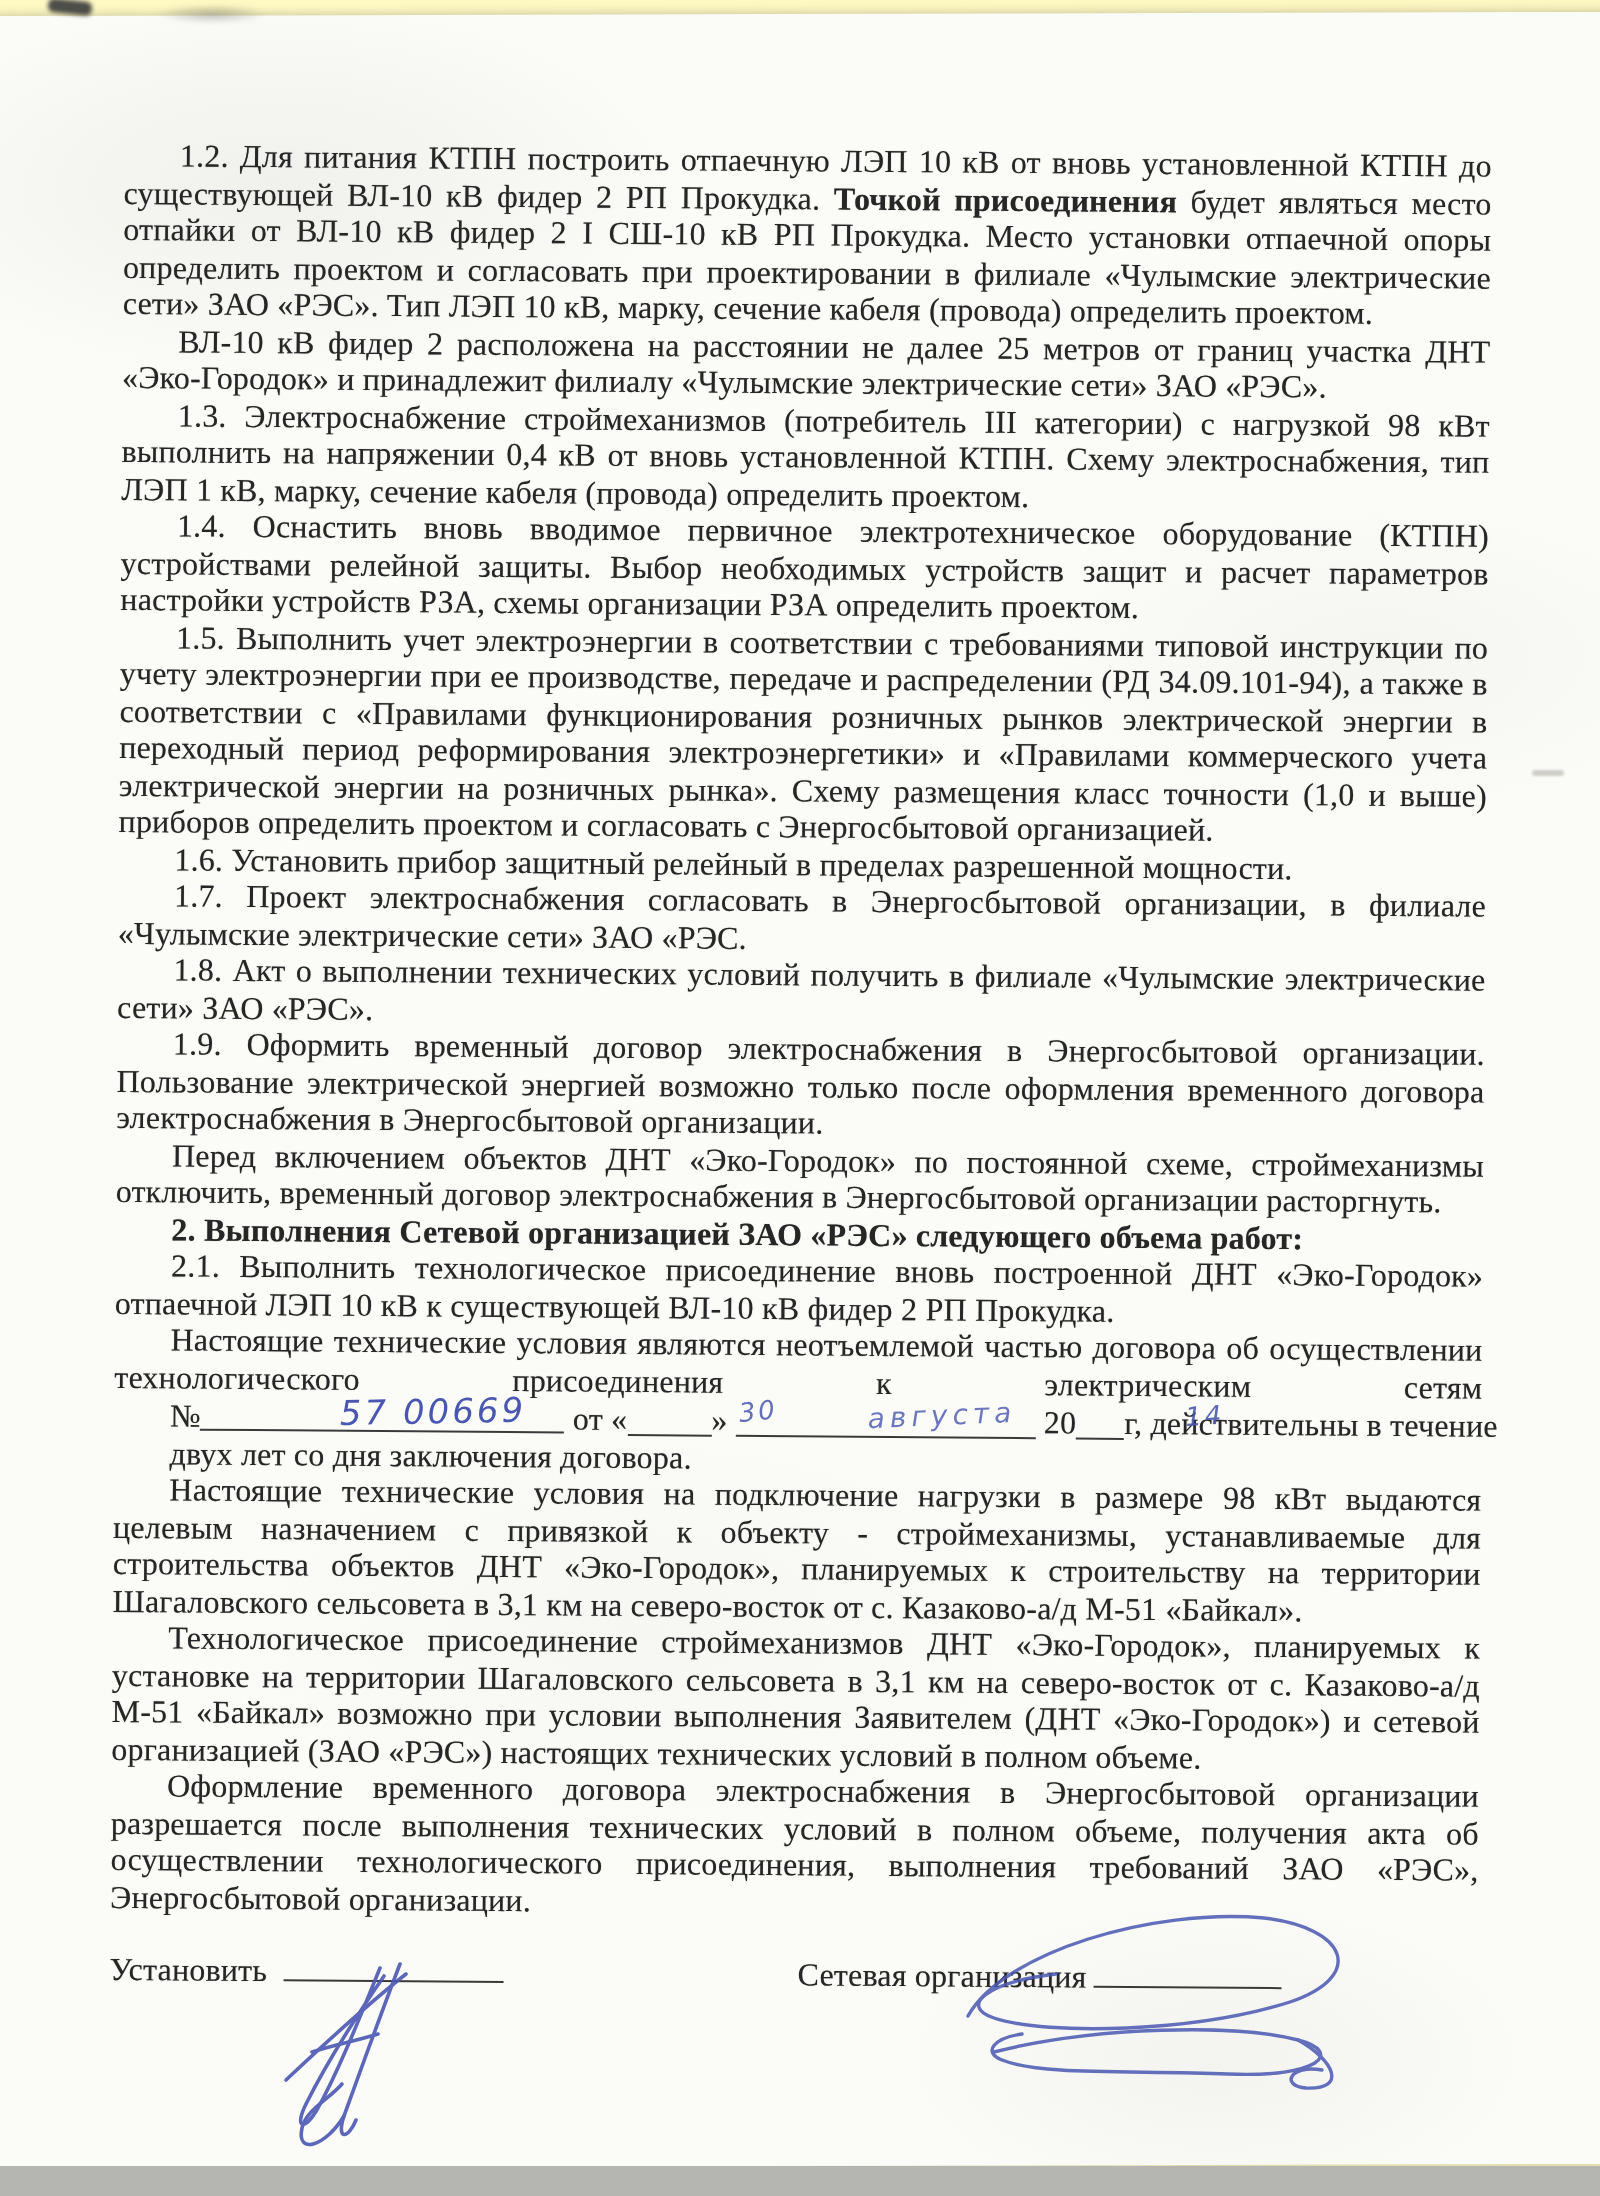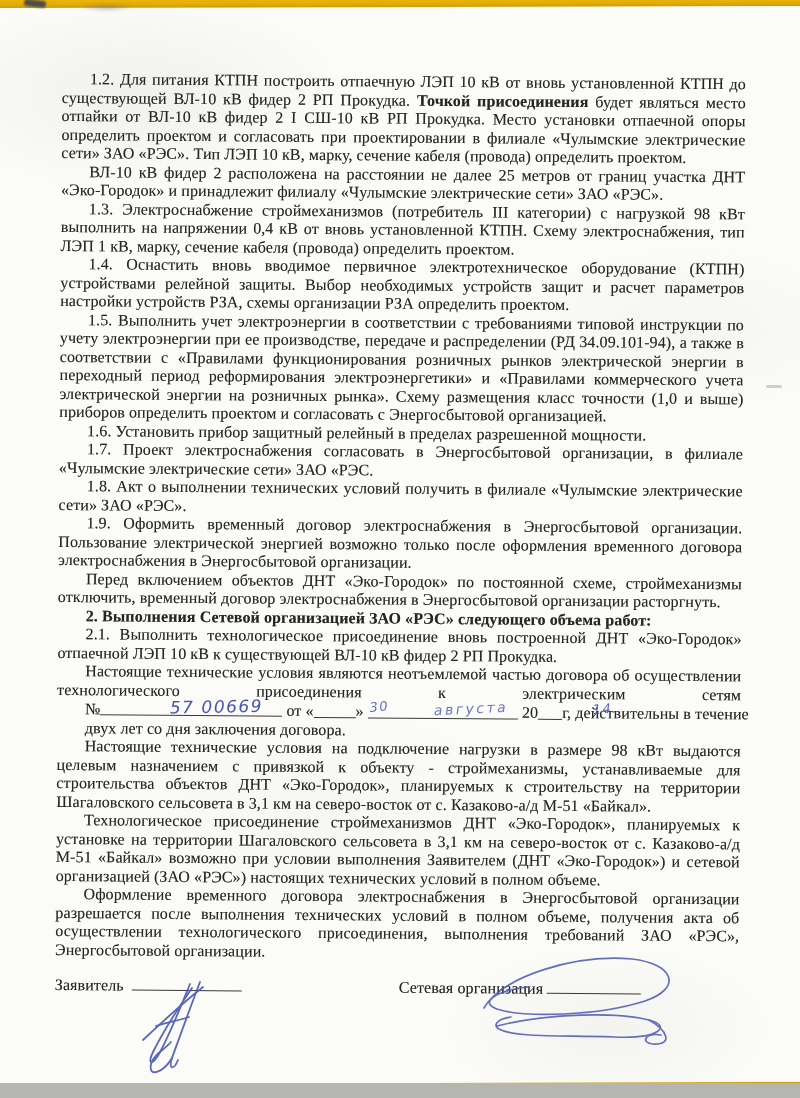--- a/index.html
+++ b/index.html
@@ -1,16 +1,16 @@
 <!DOCTYPE html>
 <html><head>
 <meta charset="utf-8">
 <style>
   html,body{margin:0;padding:0;background:#b9b9b5;}
-  .stage{position:relative;width:800px;height:1098px;overflow:hidden;background:#eab308;font-family:"Liberation Serif",serif;}
+  .stage{position:relative;width:800px;height:1098px;overflow:hidden;background:#fef9c3;font-family:"Liberation Serif",serif;}
   .paper{position:absolute;left:-10px;top:7px;width:822px;height:1076px;background:#fbfbf8;transform:rotate(-0.15deg);
     box-shadow:0 0 6px rgba(0,0,0,.25);
     background-image:
       radial-gradient(ellipse 300px 140px at 18% 8%, rgba(190,190,184,.18), transparent 70%),
       radial-gradient(ellipse 260px 120px at 85% 30%, rgba(200,200,195,.12), transparent 70%),
       radial-gradient(ellipse 320px 160px at 40% 75%, rgba(205,205,198,.10), transparent 70%),
       radial-gradient(ellipse 240px 120px at 75% 95%, rgba(195,195,190,.14), transparent 70%);}
   .smudge-dark{position:absolute;left:24px;top:0px;width:22px;height:7px;background:#4d4d49;border-radius:3px;transform:rotate(6deg);filter:blur(1px);}
   .smudge-light{position:absolute;left:78px;top:2px;width:56px;height:10px;background:radial-gradient(ellipse, rgba(120,120,114,.45), transparent 70%);filter:blur(1px);}
   .edge-dash{position:absolute;left:766px;top:385px;width:16px;height:3px;background:#cfcfc8;border-radius:2px;filter:blur(.5px);}
@@ -70,21 +70,21 @@
     <p>2.1. Выполнить технологическое присоединение вновь построенной ДНТ «Эко-Городок» отпаечной   ЛЭП 10 кВ  к существующей ВЛ-10 кВ фидер 2 РП Прокудка.</p>
     <p class="just-last">Настоящие  технические  условия  являются  неотъемлемой  частью  договора  об осуществлении технологического присоединения к электрическим сетям</p>
     <p class="fill-line"><span>№</span><span class="blank blank-no"><span class="hw hw-no">57 00669</span></span> <span>от «</span><span class="blank blank-day"><span class="hw hw-day">30</span></span><span>»</span> <span class="blank blank-month"><span class="hw hw-month">августа</span></span> <span>20</span><span class="blank blank-year"><span class="hw hw-year">14</span></span><span>г, действительны в течение</span></p>
     <p class="noind">двух лет со дня заключения договора.</p>
     <p>Настоящие технические условия на подключение нагрузки в размере 98 кВт выдаются целевым  назначением  с  привязкой  к  объекту  -  строймеханизмы,  устанавливаемые  для строительства  объектов ДНТ «Эко-Городок», планируемых к строительству на территории Шагаловского сельсовета в 3,1 км на северо-восток от с. Казаково-а/д М-51 «Байкал».</p>
     <p>Технологическое присоединение  строймеханизмов ДНТ «Эко-Городок», планируемых к установке на территории Шагаловского сельсовета в 3,1 км на северо-восток от с. Казаково-а/д М-51 «Байкал» возможно при условии выполнения Заявителем (ДНТ «Эко-Городок») и сетевой организацией (ЗАО «РЭС») настоящих технических условий в полном объеме.</p>
     <p>Оформление  временного  договора  электроснабжения  в  Энергосбытовой  организации разрешается после выполнения технических условий в полном объеме, получения акта об осуществлении  технологического  присоединения,  выполнения  требований  ЗАО  «РЭС», Энергосбытовой организации.</p>
 
     <div class="sig-row">
       <div class="sig-group sig-left">
-        <span>Заявитель</span><span class="sig-blank sig-blank-l"></span>
+        <span>Установить</span><span class="sig-blank sig-blank-l"></span>
       </div>
       <div class="sig-group sig-right">
         <span>Сетевая организация</span><span class="sig-blank sig-blank-r"></span>
       </div>
     </div>
   </div>
 
   <svg id="sig1" class="sig" width="120" height="105" viewBox="0 0 120 105">
     <g fill="none" stroke="#4b58b3" stroke-width="1.8" stroke-linecap="round" opacity="0.9">
       <path d="M64 6 C55 28 44 56 33 76 C26 88 21 86 27 74 C38 52 55 26 66 10"></path>

